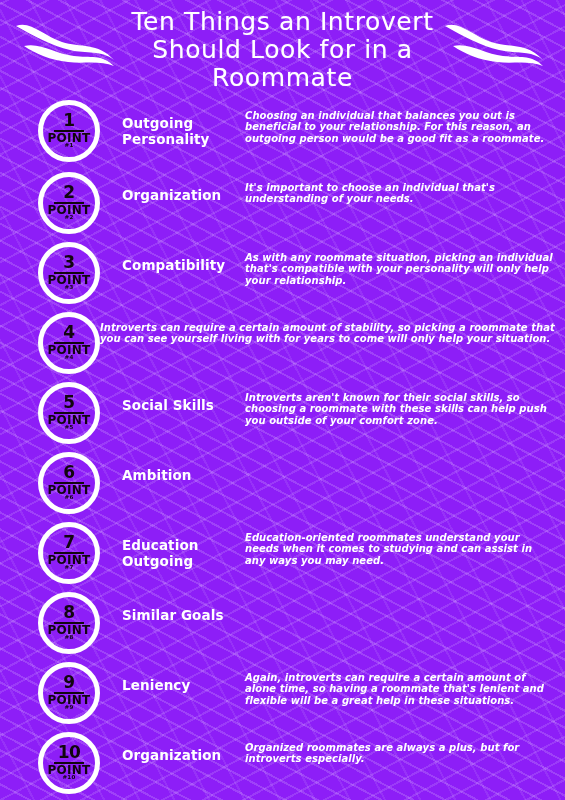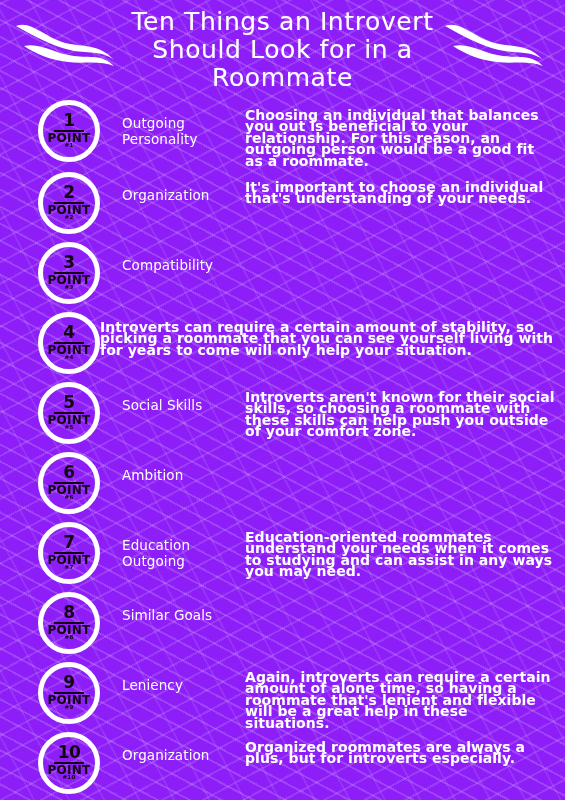--- a/index.html
+++ b/index.html
@@ -135,36 +135,37 @@
     color:#12060f;
     letter-spacing:0.2px;
   }
 
   .point-title {
     flex:0 0 145px;
     color:#ffffff;
     font-family:"DejaVu Sans", sans-serif;
     font-size:13.5px;
     line-height:16px;
-    font-weight:400;
+    font-weight:700;
     padding-left:22px;
     padding-top:17px;
     letter-spacing:0.1px;
   }
 
   .point-desc {
     flex:1 1 auto;
     color:#ffffff;
     font-family:"DejaVu Sans", sans-serif;
-    font-size:14px;
+    font-size:10px;
     line-height:11.4px;
     font-weight:700;
     padding-top:12px;
     padding-right:10px;
     letter-spacing:0.05px;
+    font-style:italic;
   }
 
   
   .point-row[data-row="1"] { height:72px; }
   .point-row[data-row="10"] { height:66px; }
 </style>
 </head>
 <body>
 
 <div id="bg-pattern"></div>
@@ -216,20 +217,21 @@
     </div>
 
     <div class="point-row" data-row="3">
       <div class="badge">
         <span class="badge-number">3</span>
         <span class="badge-rule"></span>
         <span class="badge-point-label">POINT</span>
         <span class="badge-point-num">#3</span>
       </div>
       <div class="point-title">Compatibility</div>
+      <div class="point-desc">As with any roommate situation, picking an individual that's compatible with your personality will only help your relationship.</div>
     </div>
 
     <div class="point-row" data-row="4">
       <div class="badge">
         <span class="badge-number">4</span>
         <span class="badge-rule"></span>
         <span class="badge-point-label">POINT</span>
         <span class="badge-point-num">#4</span>
       </div>
       <div class="point-desc">Introverts can require a certain amount of stability, so picking a roommate that you can see yourself living with for years to come will only help your situation.</div>

